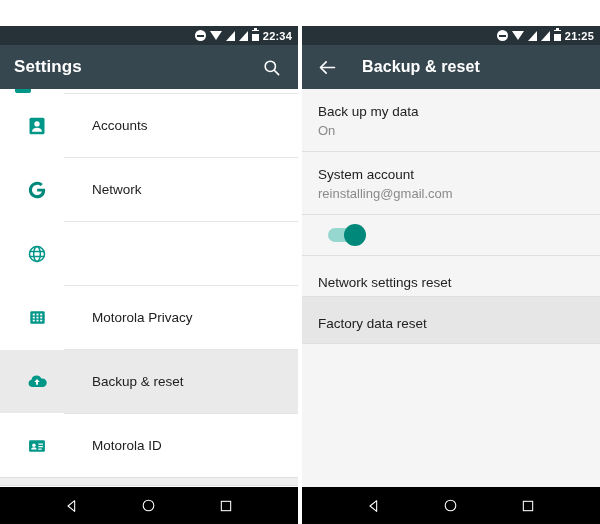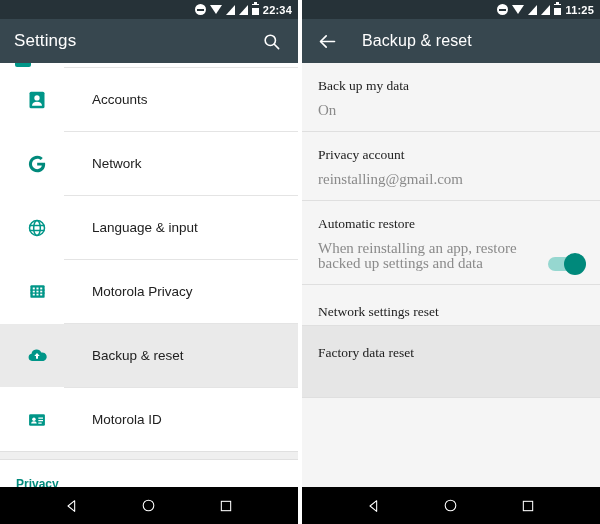--- a/index.html
+++ b/index.html
@@ -11,39 +11,39 @@
   }
   .screens { display:flex; width:600px; height:524px; background:#ffffff; }
   .phone { width:298px; height:524px; display:flex; flex-direction:column; position:relative; background:#ffffff; }
   .phone.left { width:298px; }
   .gap { width:4px; height:524px; background:#ffffff; }
 
   
   .statusbar {
     height:19px; background:#263238; flex:0 0 19px;
     display:flex; align-items:center; justify-content:flex-end;
-    padding-right:6px; gap:4px;
+    padding-right:6px; gap:4px;margin-top:26px;
   }
   .sb-icons { display:flex; align-items:center; gap:4px; }
   .sb-time { color:#ffffff; font-size:11px; font-weight:bold; letter-spacing:0.2px; }
   .ic-dnd { width:11px; height:11px; border-radius:50%; background:#ffffff; position:relative; }
   .ic-dnd::after { content:""; position:absolute; left:2px; top:4.5px; width:7px; height:2px; background:#263238; }
   .ic-wifi { width:0; height:0; border-left:6.5px solid transparent; border-right:6.5px solid transparent; border-top:9px solid #ffffff; }
   .ic-sig { width:0; height:0; border-left:9px solid transparent; border-bottom:10px solid #ffffff; }
   .ic-bat { width:7px; height:11px; background:#ffffff; position:relative; }
   .ic-bat::before { content:""; position:absolute; top:-2px; left:2px; width:3px; height:2px; background:#ffffff; }
   .ic-bat::after { content:""; position:absolute; top:1px; left:0; width:7px; height:3px; background:#263238; }
 
   
   .toolbar {
     height:44px; flex:0 0 44px; background:#37474F;
     display:flex; align-items:center; padding:0 14px; position:relative;
   }
   .toolbar.with-back { padding-left:12px; }
-  .tb-title { color:#ffffff; font-size:17px; font-weight:normal; letter-spacing:0.1px; }
+  .tb-title { color:#ffffff; font-size:17px; font-weight:bold; letter-spacing:0.1px; }
   .tb-title.sub { margin-left:22px; font-size:16px; }
   .tb-spacer { flex:1; }
   .tb-icon { width:26px; height:26px; display:flex; align-items:center; justify-content:center; cursor:pointer; }
   .tb-icon svg { display:block; }
 
   
   .body { flex:1; background:#ffffff; overflow:hidden; position:relative; }
   .body.rightbg { background:#F5F5F5; }
 
   .sliver { height:4px; background:#ffffff; position:relative; overflow:hidden; }
@@ -60,26 +60,26 @@
   .row .label { font-size:13.5px; color:#212121; }
   .divider { height:1px; background:#E4E4E4; margin-left:64px; }
 
   .sec-gap { height:9px; background:#EFEFEF; border-top:1px solid #E0E0E0; border-bottom:1px solid #E0E0E0; }
   .sec-header { padding:14px 0 6px 16px; background:#ffffff; }
   .sec-header .sec-t { color:#00897B; font-size:12px; font-weight:bold; }
 
   
   .r-row {
     background:#F5F5F5; padding:13px 16px 13px 16px;
-    display:flex; align-items:flex-end; cursor:pointer; position:relative;font-family:Liberation Serif, serif;
+    display:flex; align-items:flex-start; cursor:pointer; position:relative;
   }
   .r-row.selected { background:#E6E6E6; }
   .r-texts { flex:1; min-width:0; }
   .r-title { font-size:13.5px; color:#212121; line-height:19px; }
-  .r-sub { font-size:15px; color:#8A8A8A; line-height:15px; margin-top:8px; }
+  .r-sub { font-size:13px; color:#8A8A8A; line-height:15px; margin-top:2px; }
   .r-div { height:1px; background:#DFDFDF; }
   .r-fill { flex:1; background:#F5F5F5; }
 
   .toggle { width:36px; height:14px; border-radius:7px; background:#96D7D0; position:relative; flex:0 0 36px; margin-left:10px; cursor:pointer; }
   .toggle .knob { position:absolute; right:-2px; top:-4px; width:22px; height:22px; border-radius:50%; background:#00897B; }
 
   
   .navbar {
     height:37px; flex:0 0 37px; background:#000000;
     display:flex; align-items:center; justify-content:space-around;
@@ -148,21 +148,20 @@
 
       <div class="row">
         <span class="ico">
           <svg width="20" height="20" viewBox="0 0 24 24" fill="none" stroke="#009688" stroke-width="1.8">
             <circle cx="12" cy="12" r="9"></circle>
             <ellipse cx="12" cy="12" rx="4" ry="9"></ellipse>
             <line x1="3" y1="9" x2="21" y2="9"></line>
             <line x1="3" y1="15" x2="21" y2="15"></line>
           </svg>
         </span>
-        <span class="label">Language &amp; input</span>
       </div>
       <div class="divider"></div>
 
       <div class="row">
         <span class="ico">
           <svg width="19" height="19" viewBox="0 0 24 24">
             <rect x="3" y="4" width="18" height="16" rx="1.5" fill="#009688"></rect>
             <rect x="6" y="7" width="2.6" height="10" fill="#ffffff"></rect>
             <rect x="10.7" y="7" width="2.6" height="10" fill="#ffffff"></rect>
             <rect x="15.4" y="7" width="2.6" height="10" fill="#ffffff"></rect>
@@ -231,21 +230,21 @@
   <div class="phone right">
 
     <div class="statusbar">
       <div class="sb-icons">
         <span class="ic-dnd"></span>
         <span class="ic-wifi"></span>
         <span class="ic-sig"></span>
         <span class="ic-sig"></span>
         <span class="ic-bat"></span>
       </div>
-      <span class="sb-time">11:25</span>
+      <span class="sb-time">21:25</span>
     </div>
 
     <div class="toolbar with-back">
       <span class="tb-icon">
         <svg width="21" height="21" viewBox="0 0 24 24" fill="none" stroke="#ffffff" stroke-width="1.9">
           <line x1="20" y1="12" x2="4.5" y2="12" stroke-linecap="round"></line>
           <polyline points="10.5,5.5 4,12 10.5,18.5" stroke-linecap="round" stroke-linejoin="round"></polyline>
         </svg>
       </span>
       <span class="tb-title sub">Backup &amp; reset</span>
@@ -256,45 +255,41 @@
       <div class="r-row">
         <div class="r-texts">
           <div class="r-title">Back up my data</div>
           <div class="r-sub">On</div>
         </div>
       </div>
       <div class="r-div"></div>
 
       <div class="r-row">
         <div class="r-texts">
-          <div class="r-title">Privacy account</div>
+          <div class="r-title">System account</div>
           <div class="r-sub">reinstalling@gmail.com</div>
         </div>
       </div>
       <div class="r-div"></div>
 
       <div class="r-row">
-        <div class="r-texts" style="padding-right:12px;">
-          <div class="r-title">Automatic restore</div>
-          <div class="r-sub">When reinstalling an app, restore backed up settings and data</div>
-        </div>
         <span class="toggle">
           <span class="knob"></span>
         </span>
       </div>
       <div class="r-div"></div>
 
       <div class="r-row" style="padding-top:17px; padding-bottom:4px;">
         <div class="r-texts">
           <div class="r-title">Network settings reset</div>
         </div>
       </div>
       <div class="r-div"></div>
 
-      <div class="r-row selected" style="padding-top:17px; padding-bottom:35px;">
+      <div class="r-row selected" style="padding-top:17px; padding-bottom:10px;">
         <div class="r-texts">
           <div class="r-title">Factory data reset</div>
         </div>
       </div>
       <div class="r-div"></div>
 
       <div class="r-fill"></div>
     </div>
 
     <div class="navbar">

